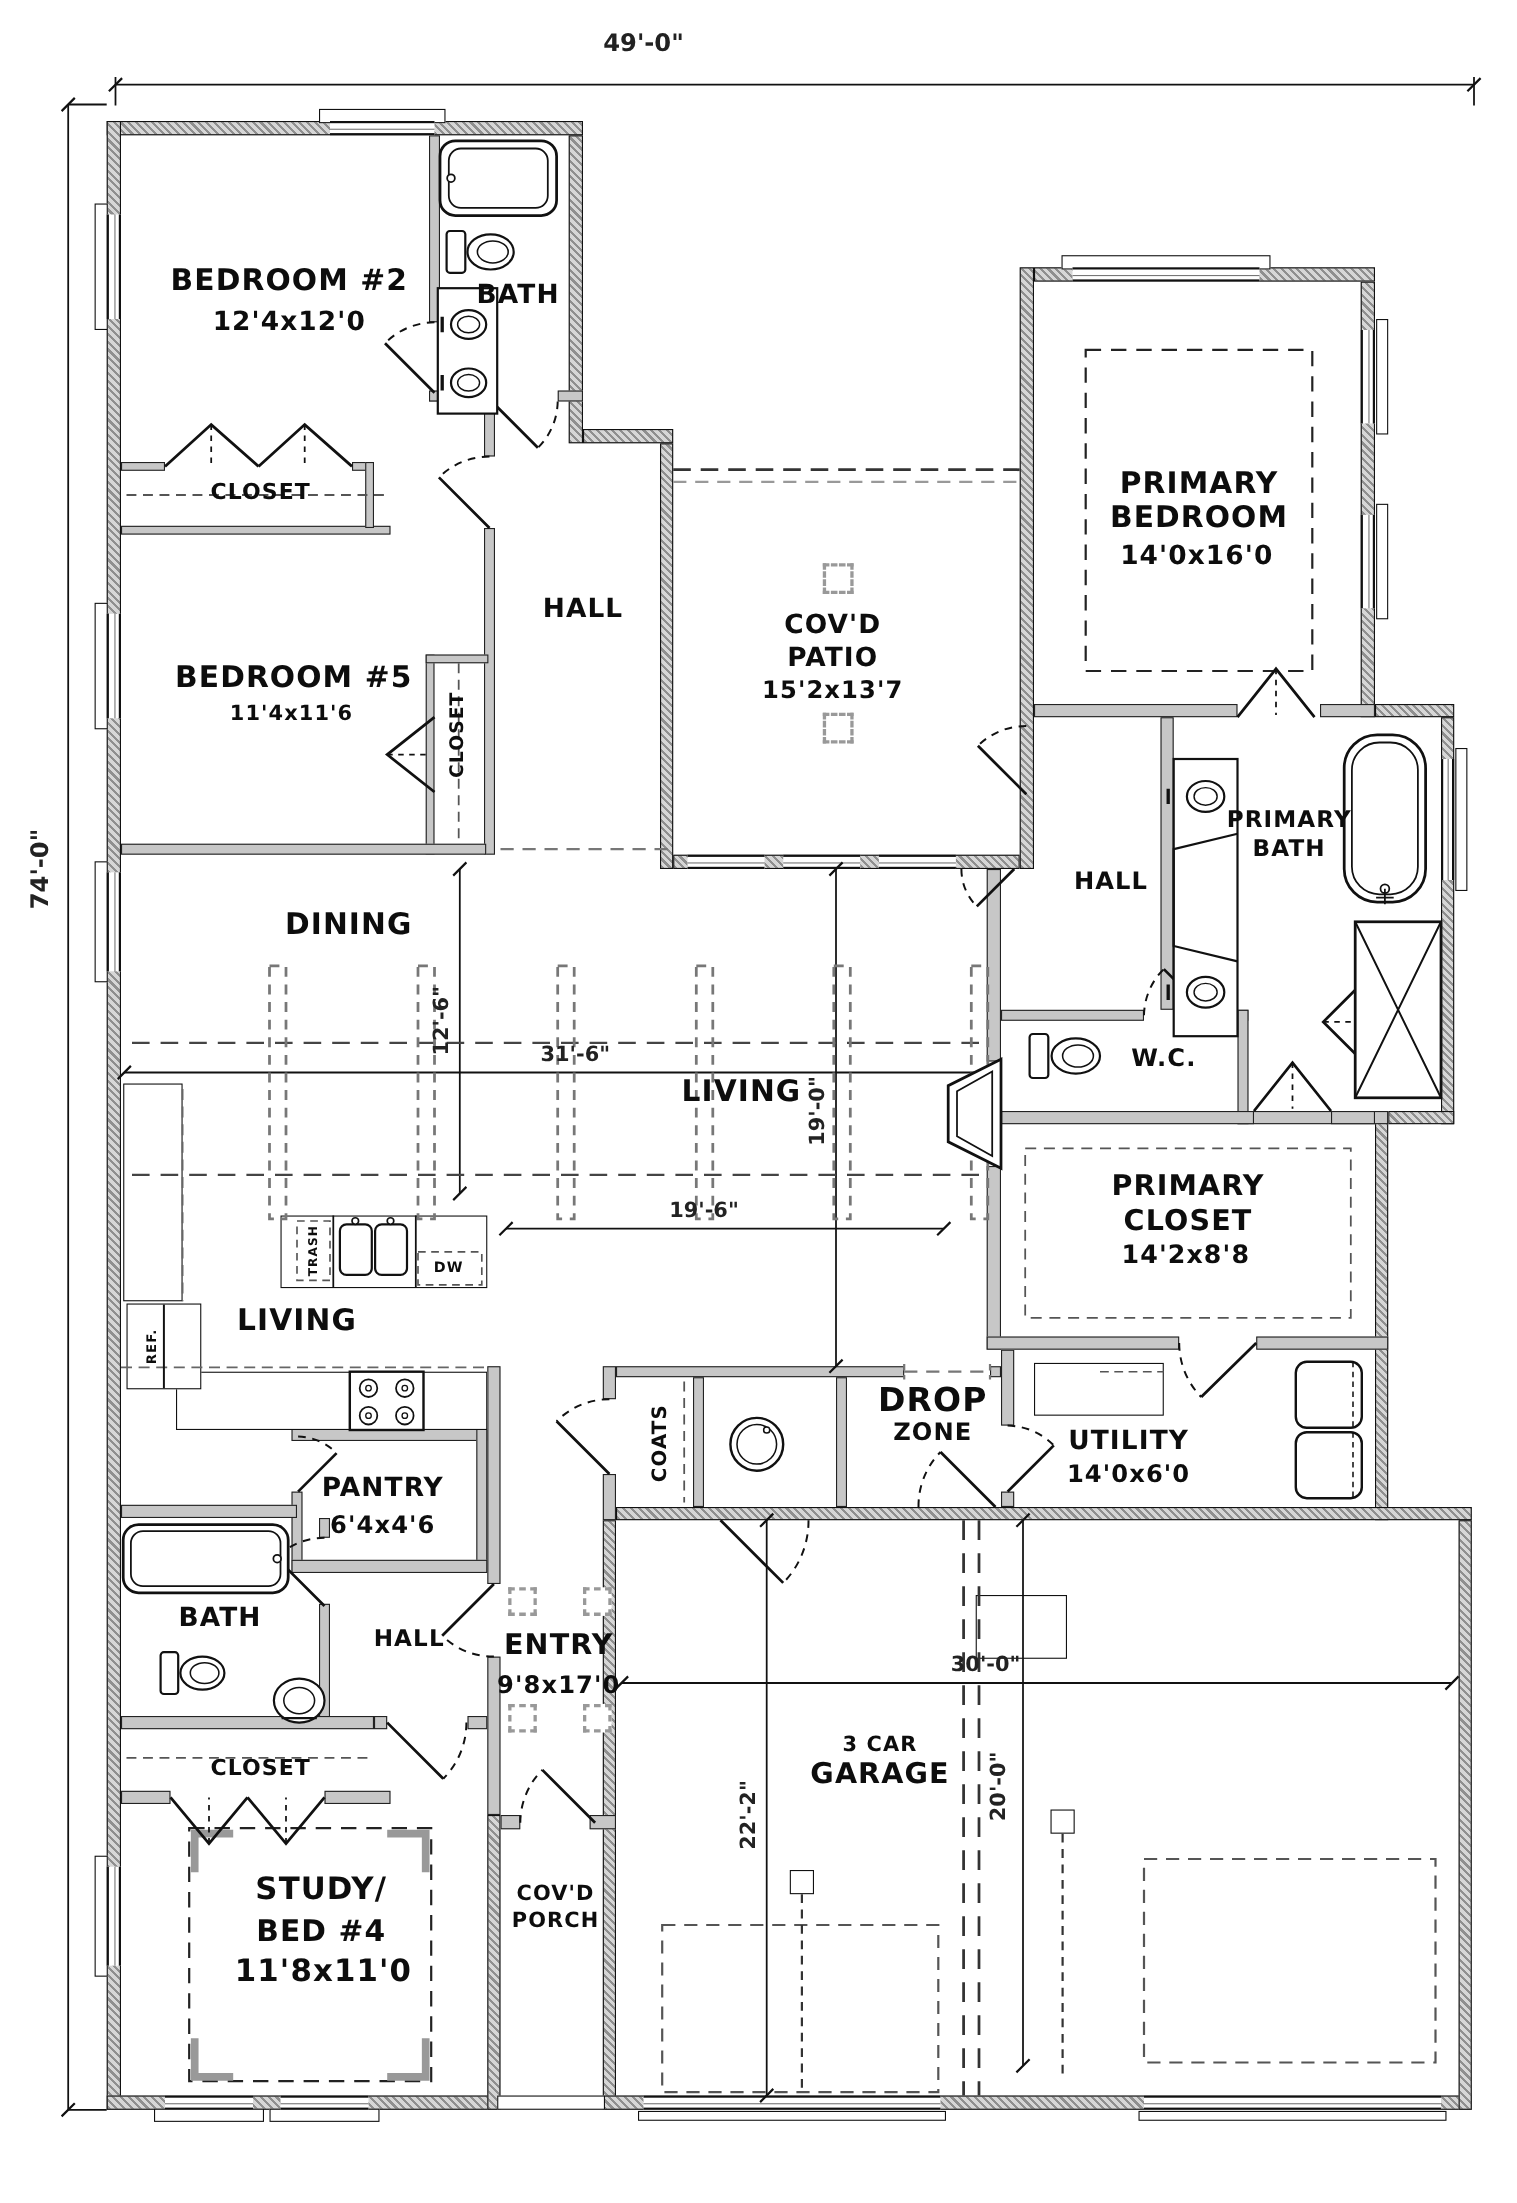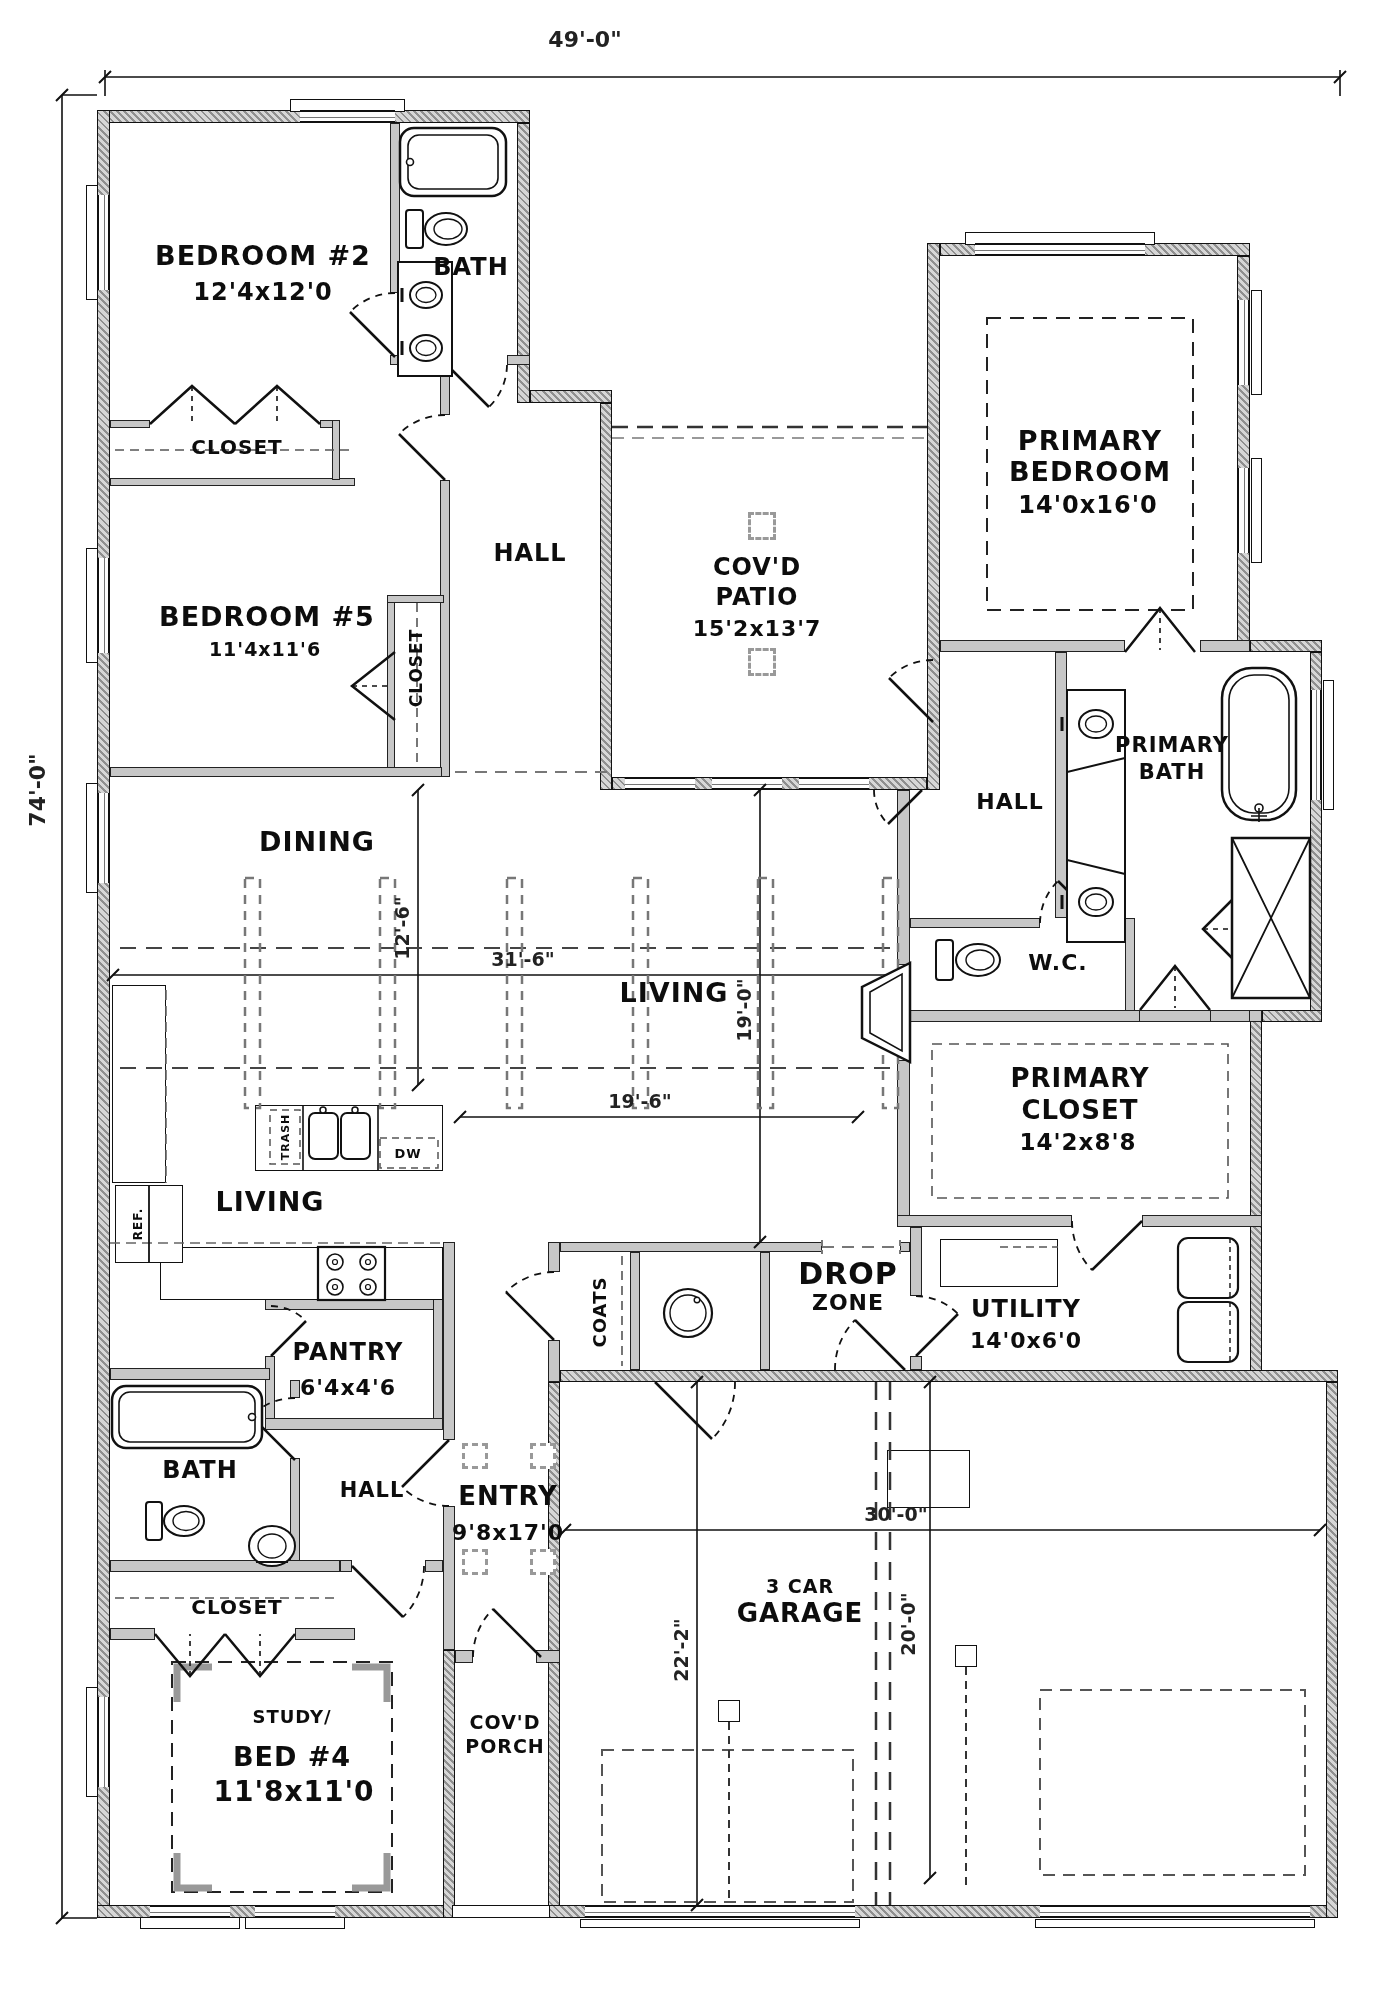--- a/index.html
+++ b/index.html
@@ -387,21 +387,21 @@
   <div class="lbl" style="left:848px;top:1303px;font-size:22px">ZONE</div>
   <div class="lbl" style="left:1026px;top:1309px;font-size:24px">UTILITY</div>
   <div class="lbl" style="left:1026px;top:1341px;font-size:22px">14'0x6'0</div>
 
   <div class="lbl" style="left:200px;top:1470px;font-size:24px">BATH</div>
   <div class="lbl" style="left:372px;top:1490px;font-size:21px">HALL</div>
   <div class="lbl" style="left:508px;top:1496px;font-size:26px">ENTRY</div>
   <div class="lbl" style="left:508px;top:1533px;font-size:22px">9'8x17'0</div>
   <div class="lbl" style="left:237px;top:1607px;font-size:20px">CLOSET</div>
 
-  <div class="lbl" style="left:292px;top:1717px;font-size:18px">STUDY/</div>
+  <div class="lbl" style="left:292px;top:1717px;font-size:28px">STUDY/</div>
   <div class="lbl" style="left:292px;top:1756px;font-size:27px">BED #4</div>
   <div class="lbl" style="left:294px;top:1792px;font-size:28px">11'8x11'0</div>
   <div class="lbl" style="left:505px;top:1722px;font-size:19px">COV'D</div>
   <div class="lbl" style="left:505px;top:1746px;font-size:19px">PORCH</div>
 
   <div class="lbl" style="left:800px;top:1586px;font-size:19px">3 CAR</div>
   <div class="lbl" style="left:800px;top:1613px;font-size:26px">GARAGE</div>
 
   <div class="lbl dim" style="left:523px;top:959px;font-size:19px">31'-6"</div>
   <div class="lbl dim rot" style="left:402px;top:928px;font-size:19px">12'-6"</div>

